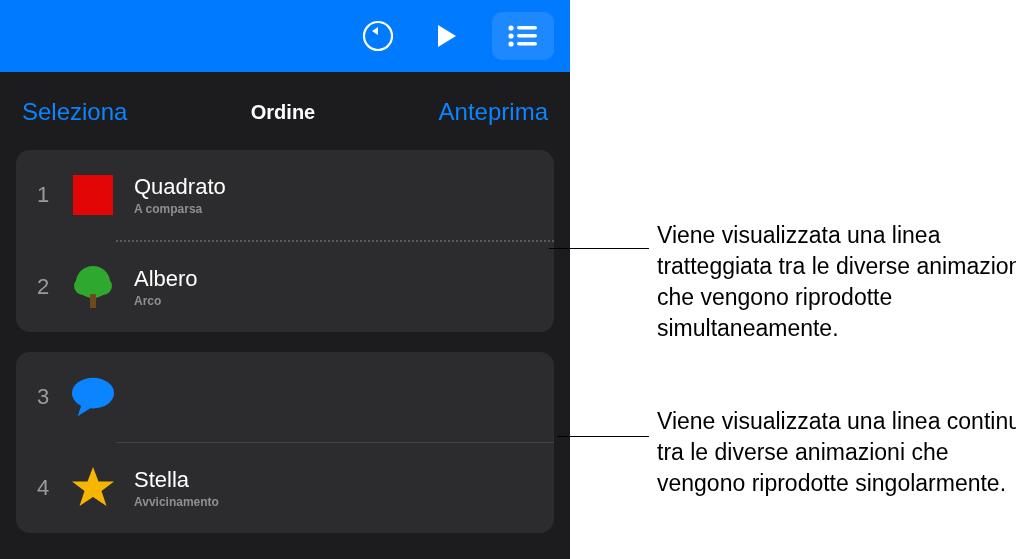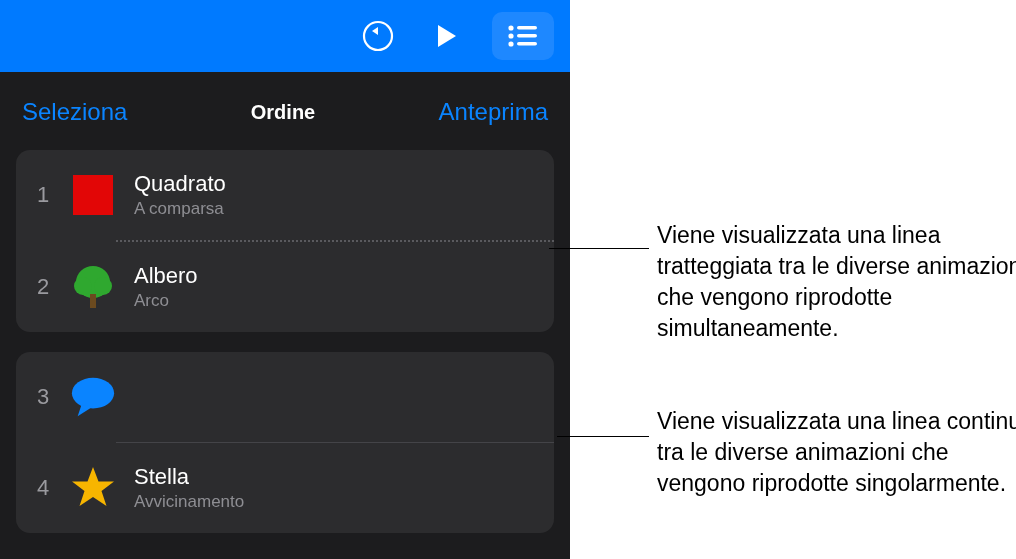--- a/index.html
+++ b/index.html
@@ -98,21 +98,22 @@
     gap: 2px;
     justify-content: center;
   }
   .row-title {
     color: #ffffff;
     font-size: 22px;
     font-weight: 400;
   }
   .row-sub {
     color: #8e8e93;
-    font-size: 17px;
+    font-size: 12px;
+    font-weight: bold;
   }
   .divider-dotted {
     height: 0;
     border-top: 2px dotted #5a5a5e;
     margin-left: 100px;
   }
   .divider-solid {
     height: 0;
     border-top: 1px solid #444448;
     margin-left: 100px;

